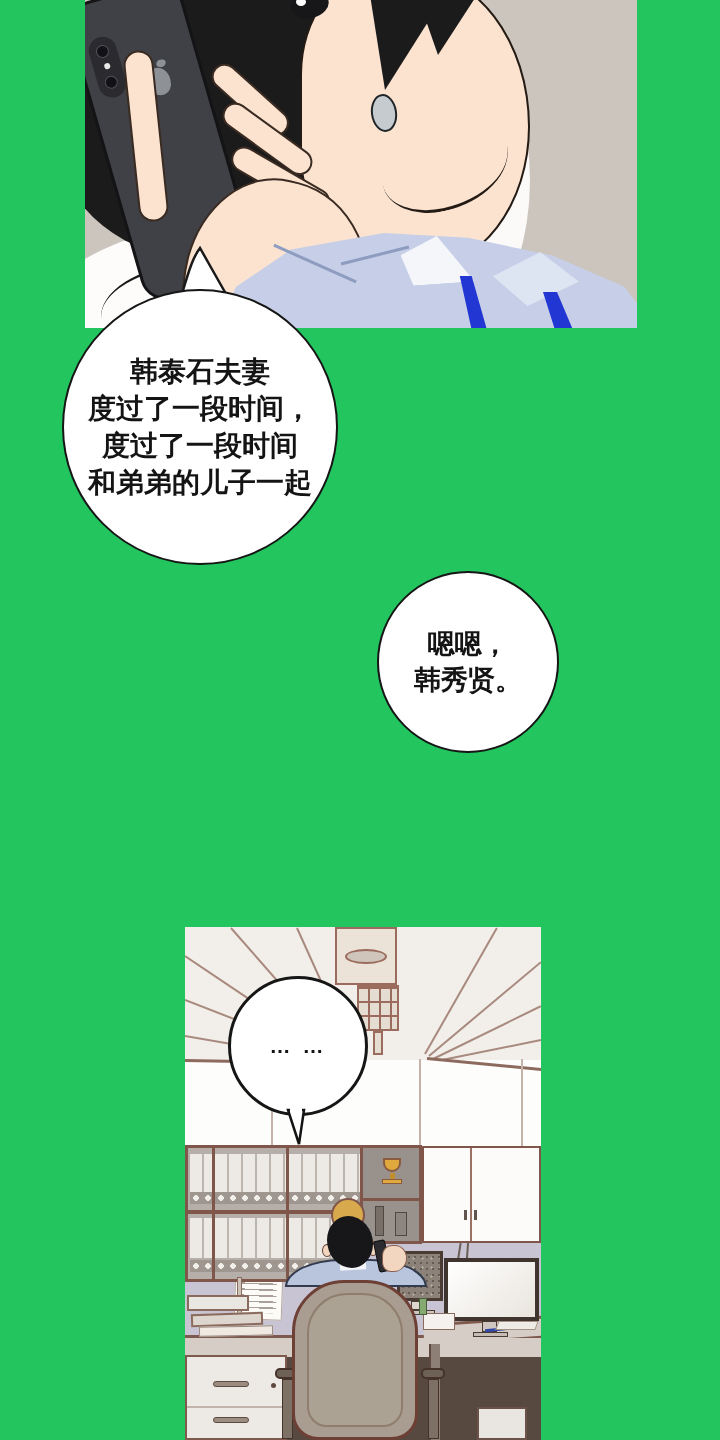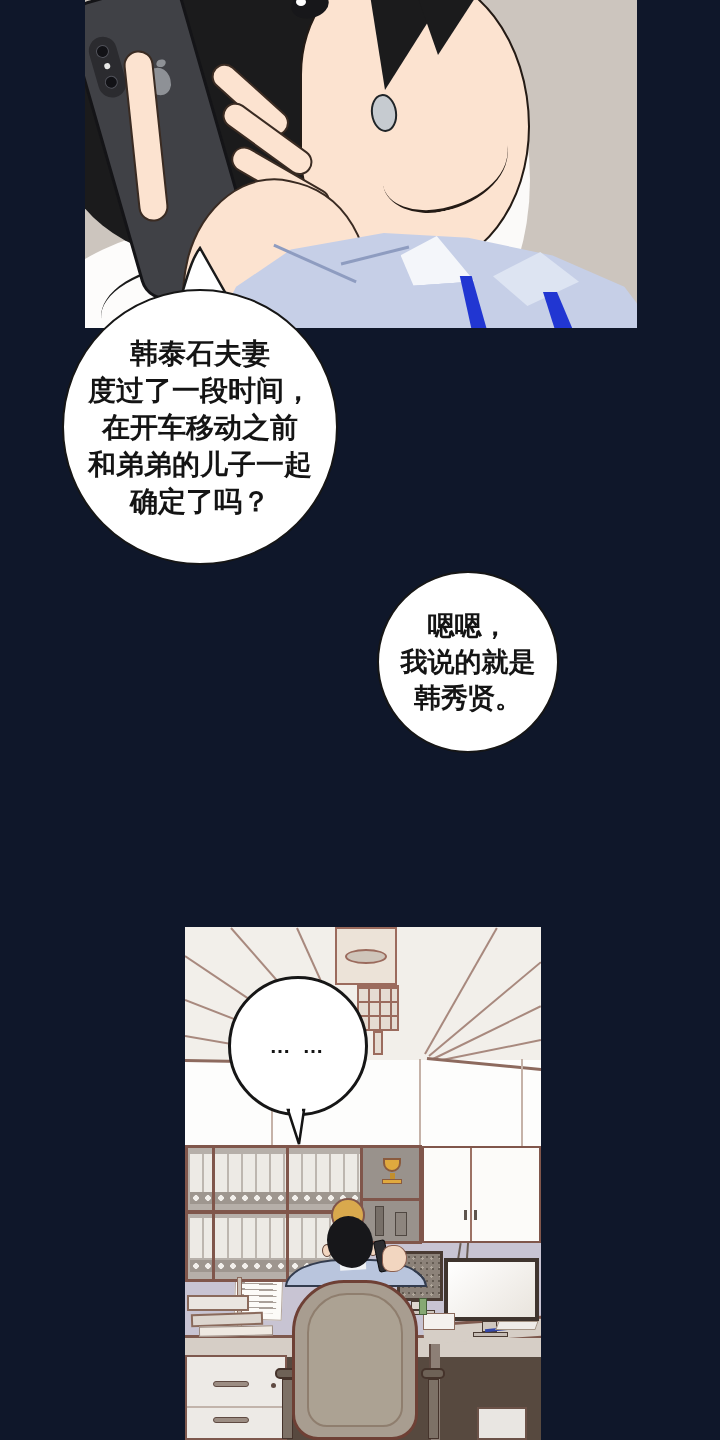--- a/index.html
+++ b/index.html
@@ -1,17 +1,17 @@
 <!DOCTYPE html>
 <html><head>
 <meta charset="utf-8">
 <style>
   html,body{margin:0;padding:0;background:#000;}
   *{box-sizing:border-box;}
-  #page{position:relative;width:720px;height:1440px;background:#0f172a;overflow:hidden;
+  #page{position:relative;width:720px;height:1440px;background:#22c55e;overflow:hidden;
         font-family:"Liberation Sans","DejaVu Sans",sans-serif;text-decoration:underline;}
   .abs{position:absolute;}
 
   
   .panel-top{left:85px;top:0;width:552px;height:328px;background:#ccc5be;overflow:hidden;z-index:1;}
   .tp-glow{left:95px;top:-40px;width:350px;height:440px;border-radius:50%;background:#fbfaf9;z-index:1;}
   .tp-white-bl{left:-70px;top:228px;width:340px;height:230px;border-radius:50%;background:#fdfcfb;
                transform:rotate(-10deg);z-index:1;}
   .tp-hair{left:-25px;top:-35px;width:365px;height:295px;background:#1b1b1c;
            border-radius:42% 58% 55% 45%;z-index:2;}
@@ -196,28 +196,26 @@
     <div class="abs tp-stripe2"></div>
   </div>
 
   <svg class="abs tail-q" width="52" height="50">
     <path d="M6,48 C14,20 18,10 24,2 C32,16 42,34 50,48 Z" fill="#ffffff" stroke="#1a1a1a" stroke-width="2.5"></path>
   </svg>
 
   <div class="abs bubble bubble-q">
     <span class="bq-line">韩泰石夫妻</span>
     <span class="bq-line">度过了一段时间，</span>
-    <span class="bq-line">在开车移动之前</span>
+    <span class="bq-line">度过了一段时间</span>
     <span class="bq-line">和弟弟的儿子一起</span>
-    <span class="bq-line">确定了吗？</span>
   </div>
 
   <div class="abs bubble bubble-a">
     <span class="bq-line">嗯嗯，</span>
-    <span class="bq-line">我说的就是</span>
     <span class="bq-line">韩秀贤。</span>
   </div>
 
   <div class="abs panel-bottom">
 
     <div class="abs cline" style="left:0;top:28px;width:183px;transform:rotate(33.9deg);"></div>
     <div class="abs cline" style="left:0;top:72px;width:166px;transform:rotate(21.2deg);"></div>
     <div class="abs cline" style="left:46px;top:0;width:170px;transform:rotate(48.8deg);"></div>
     <div class="abs cline" style="left:112px;top:0;width:136px;transform:rotate(65.7deg);"></div>
     <div class="abs cline" style="left:0;top:108px;width:152px;transform:rotate(9.8deg);"></div>

